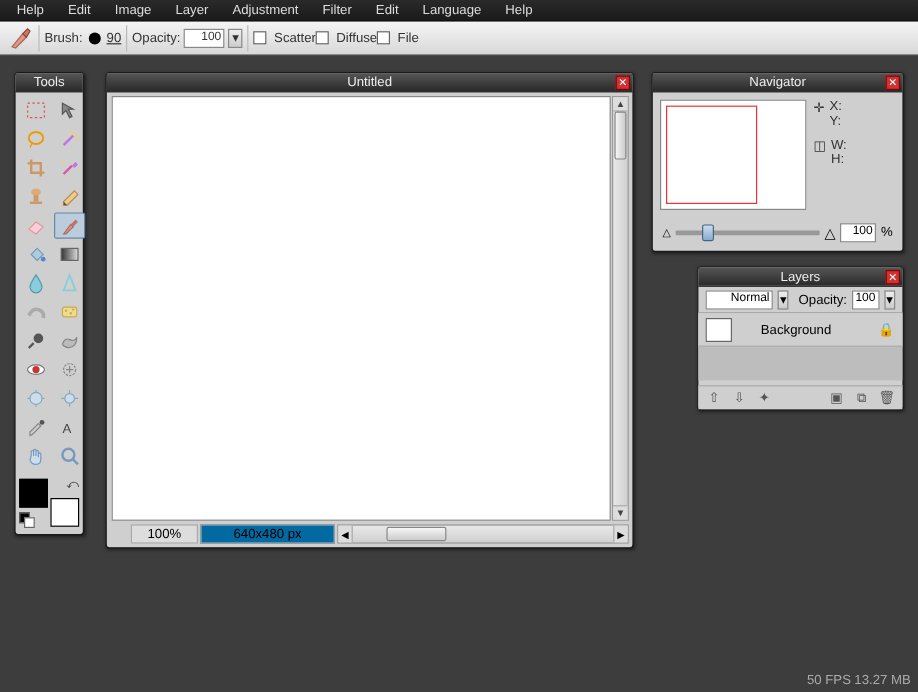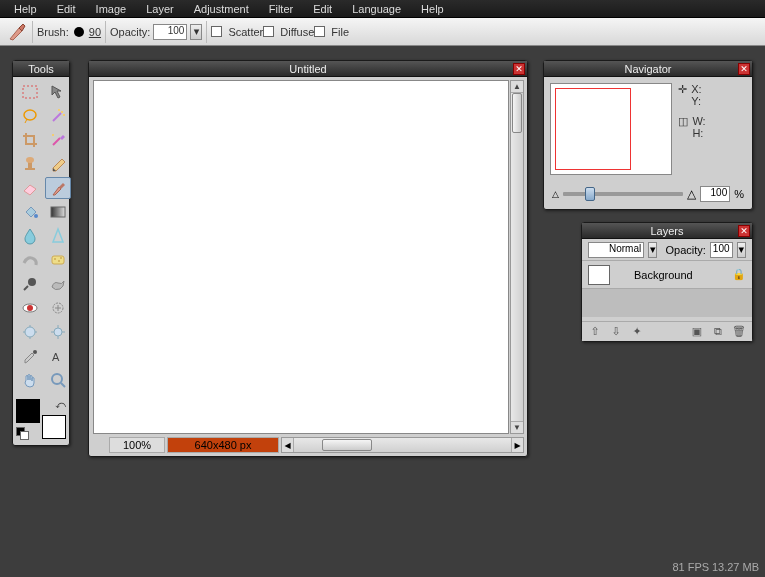--- a/index.html
+++ b/index.html
@@ -36,21 +36,21 @@
 .doc{left:88px;top:60px;width:440px;height:397px}
 .doc .title{justify-content:center}
 .doc .canvaswrap{position:absolute;left:4px;top:19px;right:18px;bottom:22px;background:#fff;border:1px solid #888}
 .vscroll{position:absolute;right:3px;top:19px;width:14px;bottom:22px;background:linear-gradient(90deg,#e8e8e8,#d0d0d0);border:1px solid #999}
 .vscroll .thumb{position:absolute;left:1px;right:1px;top:12px;height:40px;background:linear-gradient(90deg,#f5f5f5,#ccc);border:1px solid #888;border-radius:2px}
 .vscroll .up,.vscroll .down{position:absolute;left:0;right:0;height:12px;background:#ddd;display:flex;align-items:center;justify-content:center;font-size:8px;color:#444;cursor:pointer}
 .vscroll .up{top:0;border-bottom:1px solid #aaa}
 .vscroll .down{bottom:0;border-top:1px solid #aaa}
 .docfoot{position:absolute;left:20px;right:3px;bottom:3px;height:18px;display:flex;align-items:flex-end;background:#cfcfcf}
 .docfoot .zoom{width:56px;text-align:center;border:1px solid #aaa;height:16px;line-height:14px;background:#ddd;margin-right:2px}
-.docfoot .dims{width:112px;text-align:center;border:1px solid #aaa;height:16px;line-height:14px;background:#c2410c}
+.docfoot .dims{width:112px;text-align:center;border:1px solid #aaa;height:16px;line-height:14px;background:#0369a1}
 .hscroll{flex:1;height:16px;background:linear-gradient(#e8e8e8,#d0d0d0);border:1px solid #999;position:relative;margin-left:2px}
 .hscroll .lft,.hscroll .rgt{position:absolute;top:0;bottom:0;width:12px;background:#ddd;display:flex;align-items:center;justify-content:center;font-size:8px;cursor:pointer}
 .hscroll .lft{left:0;border-right:1px solid #aaa}
 .hscroll .rgt{right:0;border-left:1px solid #aaa}
 .hscroll .thumb{position:absolute;top:1px;bottom:1px;left:40px;width:50px;background:linear-gradient(#f5f5f5,#ccc);border:1px solid #888;border-radius:2px}
 
 .nav{right:12px;top:60px;width:210px;height:150px}
 .navbody{padding:6px;display:flex;gap:6px}
 .navprev{width:122px;height:92px;background:#fff;border:1px solid #888;position:relative}
 .navprev .sel{position:absolute;left:4px;top:4px;right:40px;bottom:4px;border:1px solid #e33}
@@ -372,15 +372,15 @@
     <span class="ib">⇩</span>
     <span class="ib">✦</span>
     <span class="spacer"></span>
     <span class="ib">▣</span>
     <span class="ib">⧉</span>
     <span class="ib">🗑</span>
   </div>
 </div>
 
 <div class="status">
-  <span>81 FPS</span>
+  <span>50 FPS</span>
   <span>13.27 MB</span>
 </div>
 
 </body></html>

